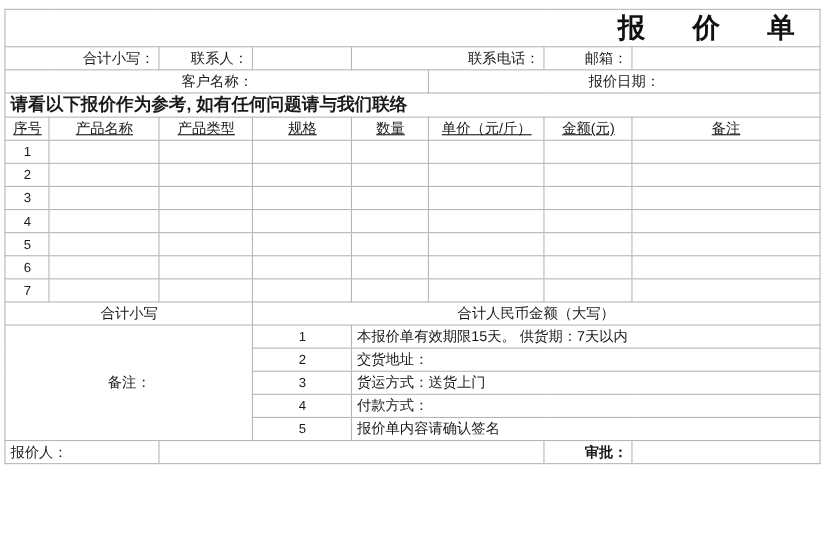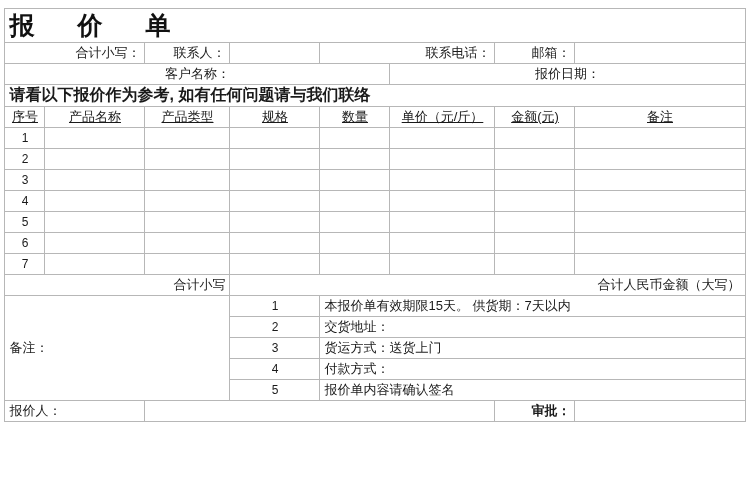--- a/index.html
+++ b/index.html
@@ -31,21 +31,21 @@
     border: 1px solid #b7b7b7;
     padding: 0 4px;
     height: 20px;
     vertical-align: middle;
     background: #ffffff;
   }
   .title-row td {
     background: #fbe0d2;
     border: 1px solid #fbe0d2;
     height: 38px;
-    text-align: left;
+    text-align: right;
     font-size: 25px;
     letter-spacing: 18px;
     font-weight: 700;
     color: #111;
     padding-left: 18px;
   }
   .hdr-row td {
     background: #fbe0d2;
     height: 26px;
     font-size: 13px;
@@ -77,24 +77,24 @@
     height: 19px;
     background: #ffffff;
   }
   .item-row td.seq {
     text-align: center;
     font-size: 12px;
   }
   .total-row td {
     height: 22px;
     background: #ffffff;
-    text-align: right;
+    text-align: center;
   }
   .remark-label {
-    text-align: left;
+    text-align: center;
     vertical-align: middle;
     background: #ffffff;
   }
   .rm-num {
     text-align: center;
     font-size: 12px;
   }
   .rm-text {
     text-align: left;
     padding-left: 6px;

